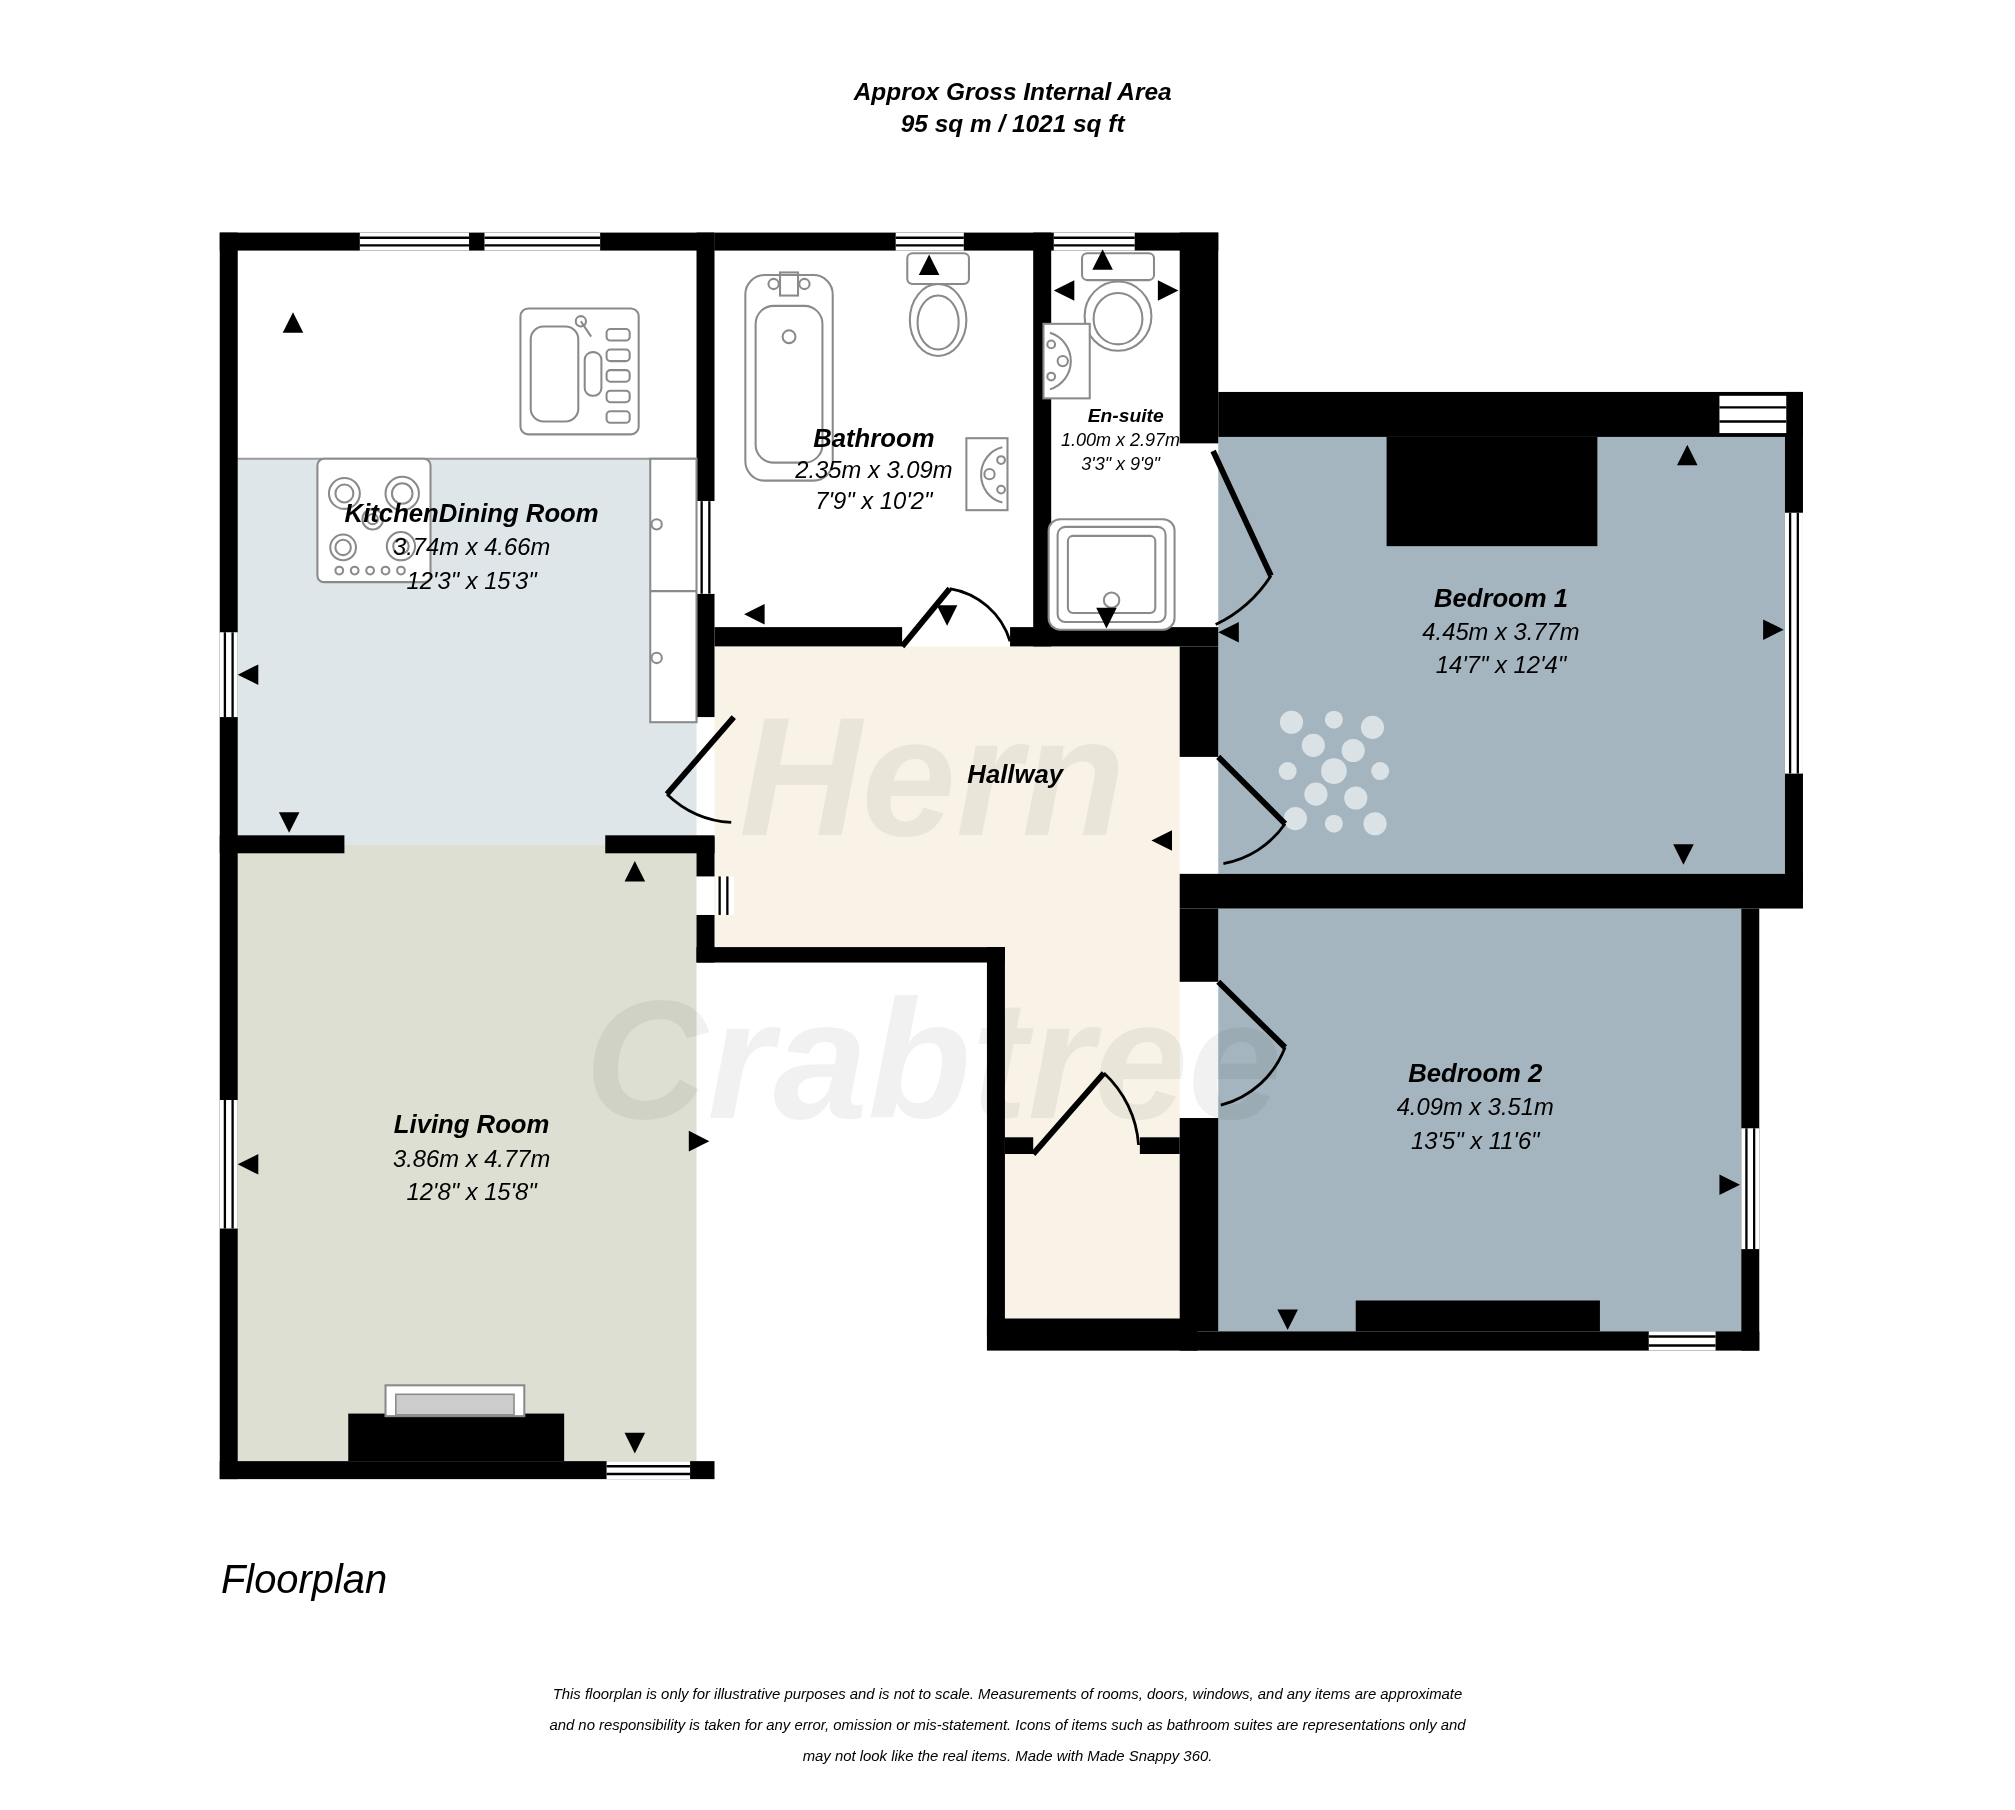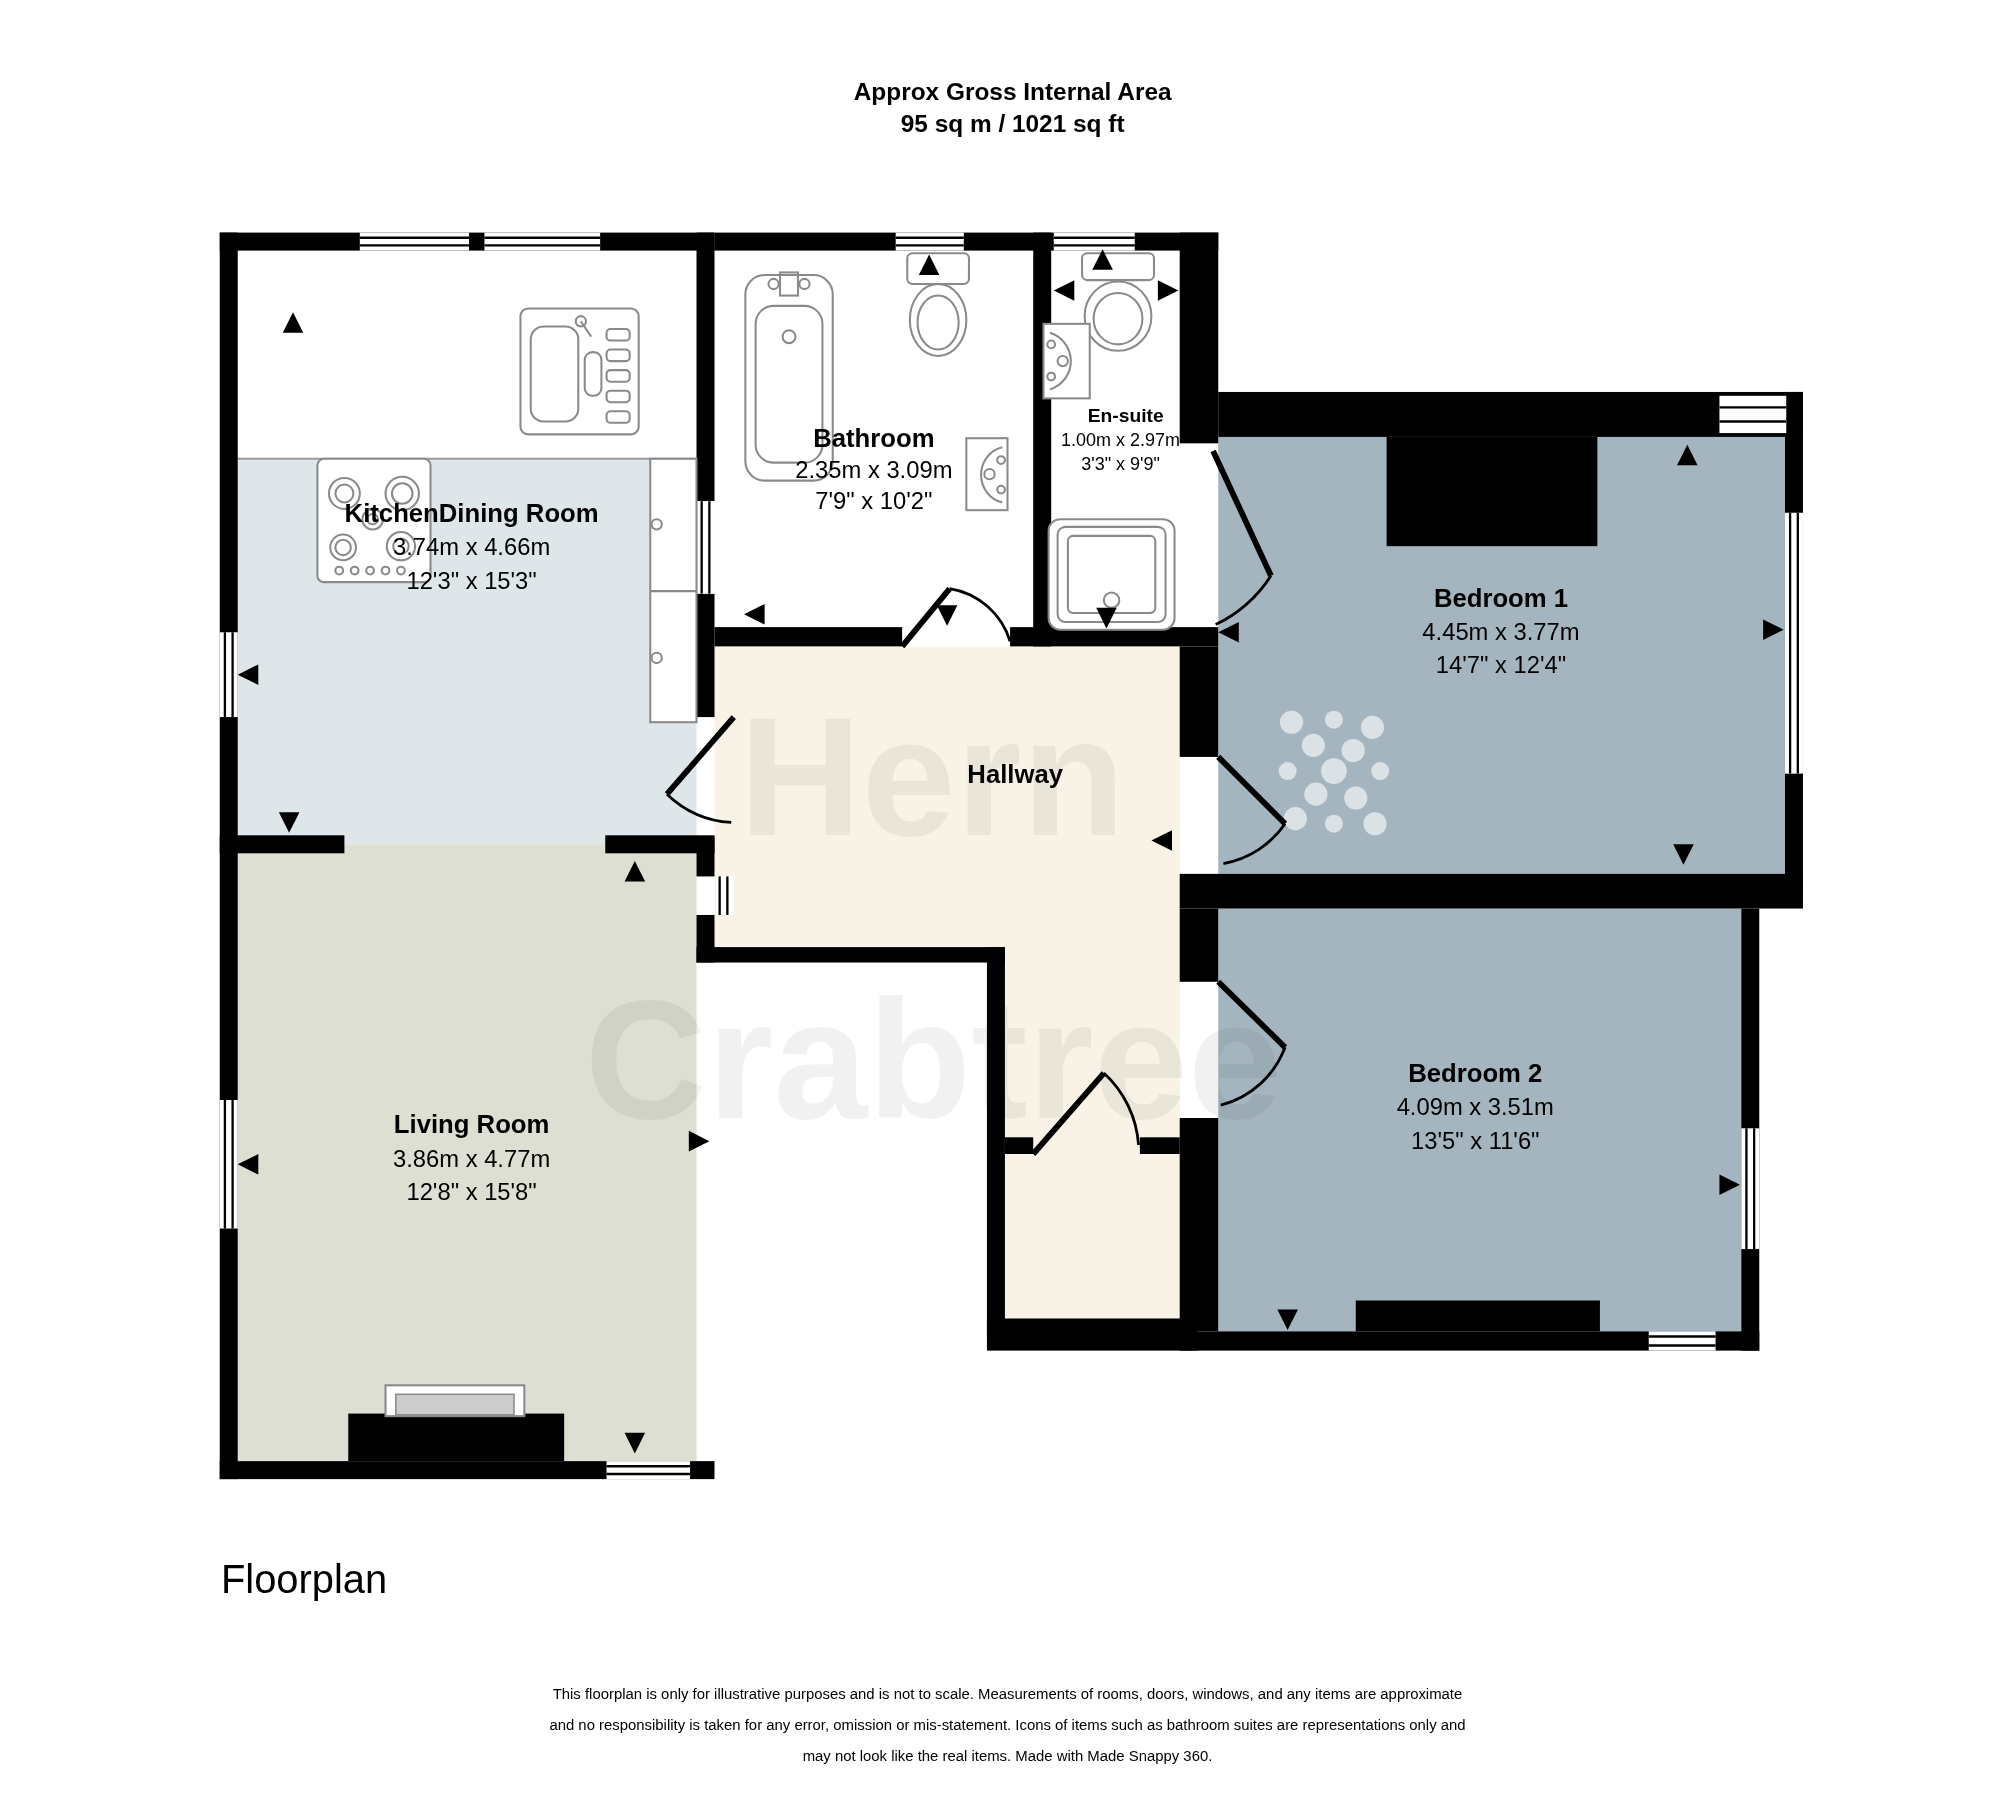--- a/index.html
+++ b/index.html
@@ -1,16 +1,16 @@
 <!DOCTYPE html>
 <html style="font-size:8px"><head>
 <meta charset="utf-8">
 <style>
   html,body{margin:0;padding:0;background:#fff;}
-  .stage{width:100%;max-width:2015px;margin:0 auto;}
+  .stage{width:100%;max-width:2015px;margin:0 auto;font-style:italic;}
   svg{display:block;width:100%;height:auto;}
   text{font-family:"Liberation Sans","DejaVu Sans",sans-serif;fill:#000;}
   .hdr{font-size:19px;font-weight:bold;text-anchor:middle;}
   .room-name{font-size:20px;font-weight:bold;text-anchor:middle;}
   .room-dim{font-size:18.5px;text-anchor:middle;}
   .room-name-sm{font-size:15px;font-weight:bold;text-anchor:middle;}
   .room-dim-sm{font-size:14px;text-anchor:middle;}
   .floorplan-label{font-size:31px;}
   .disclaimer{font-size:11.6px;text-anchor:middle;}
   .wm{font-size:132px;font-weight:bold;fill:#000;opacity:0.05;}

